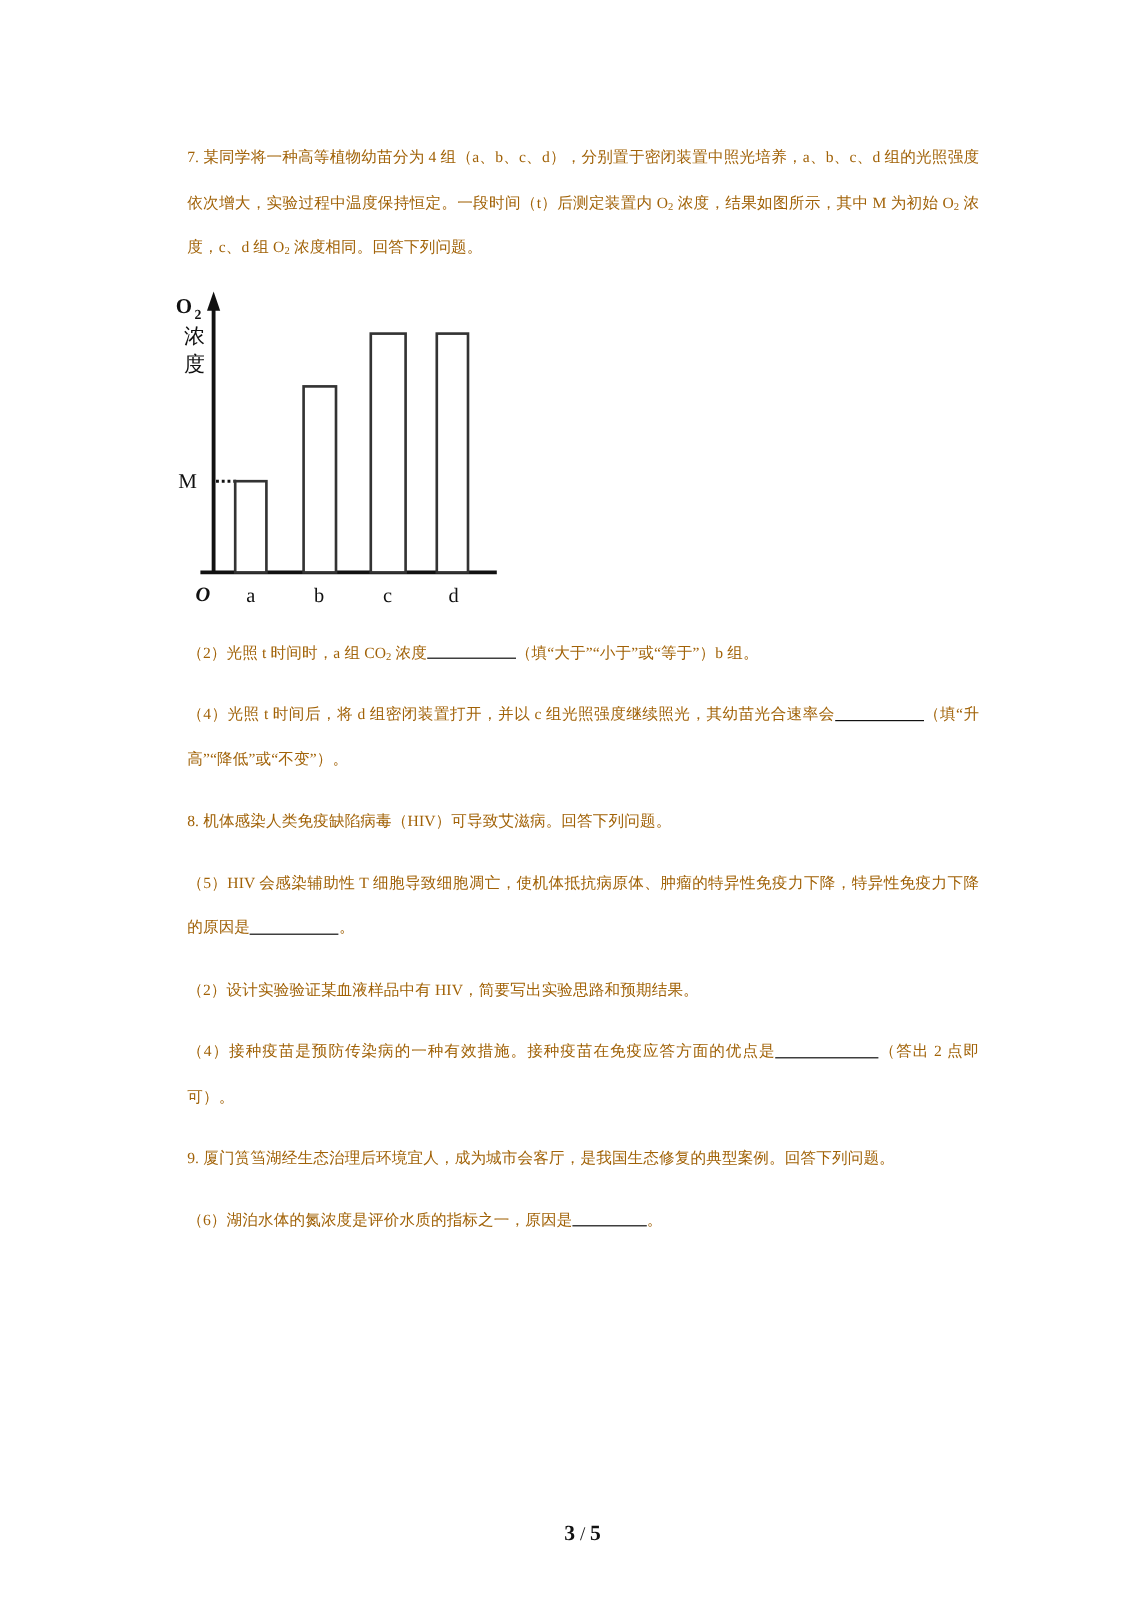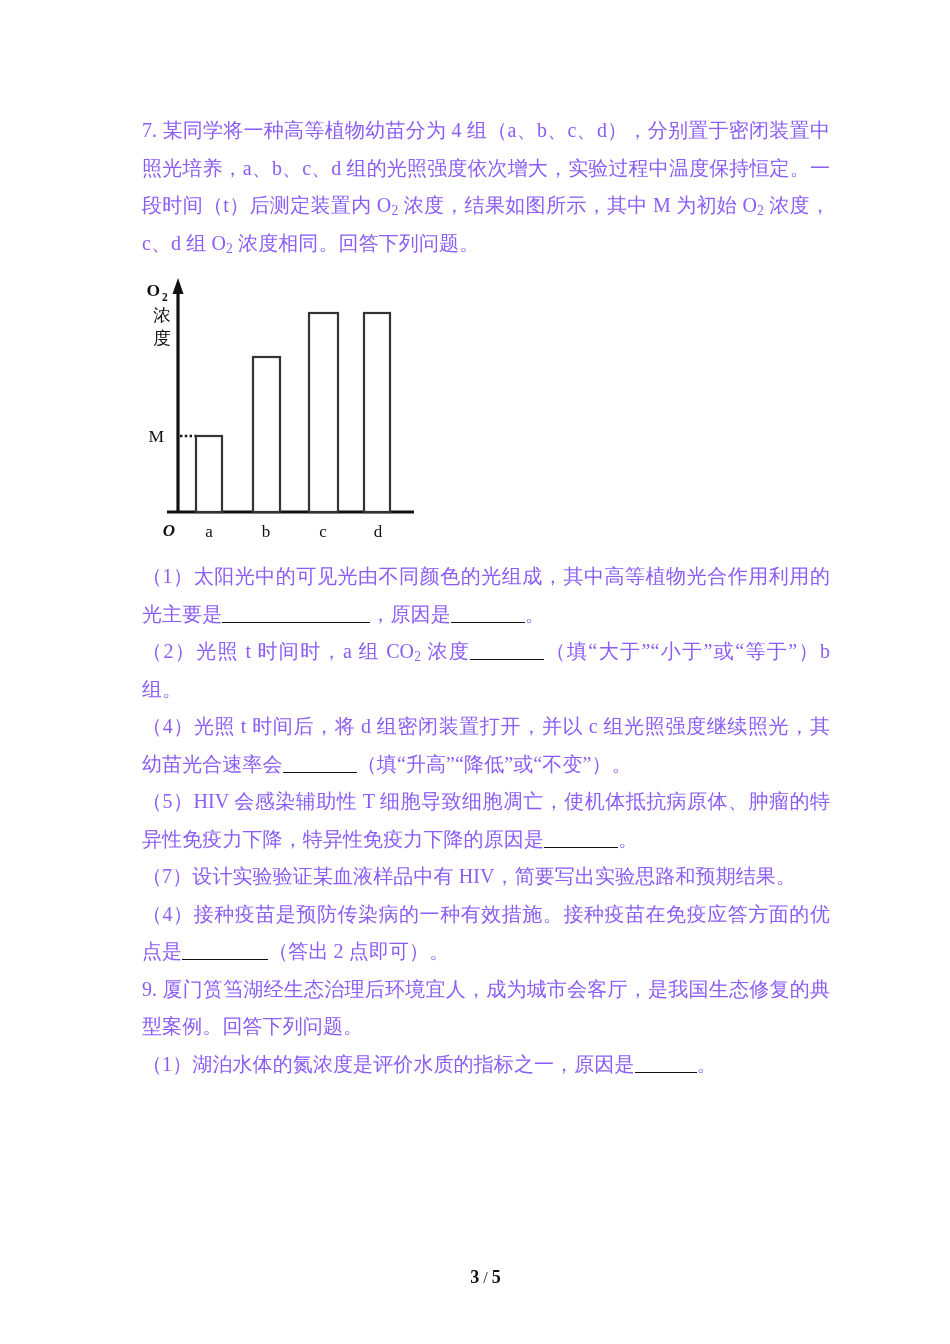--- a/index.html
+++ b/index.html
@@ -19,27 +19,27 @@
   .page {
     position: absolute;
     left: 0; top: 0;
     width: 950px;
     height: 1344px;
     box-sizing: border-box;
     padding: 112px 120px 0 142px;
   }
   
   .para {
-    font-size: 20px;
+    font-size: 13px;
     line-height: 37.5px;
     text-align: justify;
     text-justify: inter-ideograph;
     letter-spacing: 0.1px;
-    margin: 0;
-    color: #8b5cf6;
+    margin: 14px;
+    color: #a16207;
   }
   .q-head {
     margin-top: 0;
   }
   .sub {
     text-indent: 0;
   }
 
   sub {
     font-size: 0.68em;
@@ -113,37 +113,37 @@
 
       <text x="27" y="262" text-anchor="middle" font-family="'Liberation Serif', serif" font-size="17" font-style="italic" font-weight="bold" fill="#111">O</text>
 
       <text x="67" y="263" text-anchor="middle" font-family="'Liberation Serif', serif" font-size="17" fill="#111">a</text>
       <text x="124" y="263" text-anchor="middle" font-family="'Liberation Serif', serif" font-size="17" fill="#111">b</text>
       <text x="181" y="263" text-anchor="middle" font-family="'Liberation Serif', serif" font-size="17" fill="#111">c</text>
       <text x="236" y="263" text-anchor="middle" font-family="'Liberation Serif', serif" font-size="17" fill="#111">d</text>
     </svg>
   </div>
 
-  <p class="para sub"><span>（1）太阳光中的可见光由不同颜色的光组成，其中高等植物光合作用利用的光主要是</span><span class="ul ul-xl"></span><span class="ul ul-xs"></span><span>，原因是</span><span class="ul ul-m"></span><span>。</span></p>
 
   <p class="para sub"><span>（2）光照 t 时间时，a 组 CO</span><sub>2</sub><span> 浓度</span><span class="ul ul-m"></span><span>（填“大于”“小于”或“等于”）b 组。</span></p>
 
 
   <p class="para sub"><span>（4）光照 t 时间后，将 d 组密闭装置打开，并以 c 组光照强度继续照光，其幼苗光合速率会</span><span class="ul ul-m"></span><span>（填“升高”“降低”或“不变”）。</span></p>
 
+  <p class="para q-head">8. 机体感染人类免疫缺陷病毒（HIV）可导致艾滋病。回答下列问题。</p>
 
 
   <p class="para sub"><span>（5）HIV 会感染辅助性 T 细胞导致细胞凋亡，使机体抵抗病原体、肿瘤的特异性免疫力下降，特异性免疫力下降的原因是</span><span class="ul ul-m"></span><span>。</span></p>
 
-  <p class="para sub">（7）设计实验验证某血液样品中有 HIV，简要写出实验思路和预期结果。</p>
+  <p class="para sub">（2）设计实验验证某血液样品中有 HIV，简要写出实验思路和预期结果。</p>
 
   <p class="para sub"><span>（4）接种疫苗是预防传染病的一种有效措施。接种疫苗在免疫应答方面的优点是</span><span class="ul ul-l"></span><span>（答出 2 点即可）。</span></p>
 
   <p class="para q-head">9. 厦门筼筜湖经生态治理后环境宜人，成为城市会客厅，是我国生态修复的典型案例。回答下列问题。</p>
 
-  <p class="para sub"><span>（1）湖泊水体的氮浓度是评价水质的指标之一，原因是</span><span class="ul ul-s"></span><span>。</span></p>
+  <p class="para sub"><span>（6）湖泊水体的氮浓度是评价水质的指标之一，原因是</span><span class="ul ul-s"></span><span>。</span></p>
 
 
 </div>
 
 <div class="footer">
   <span class="pg">3</span><span class="sl">/</span><span class="tot">5</span>
 </div>
 
 </body></html>

